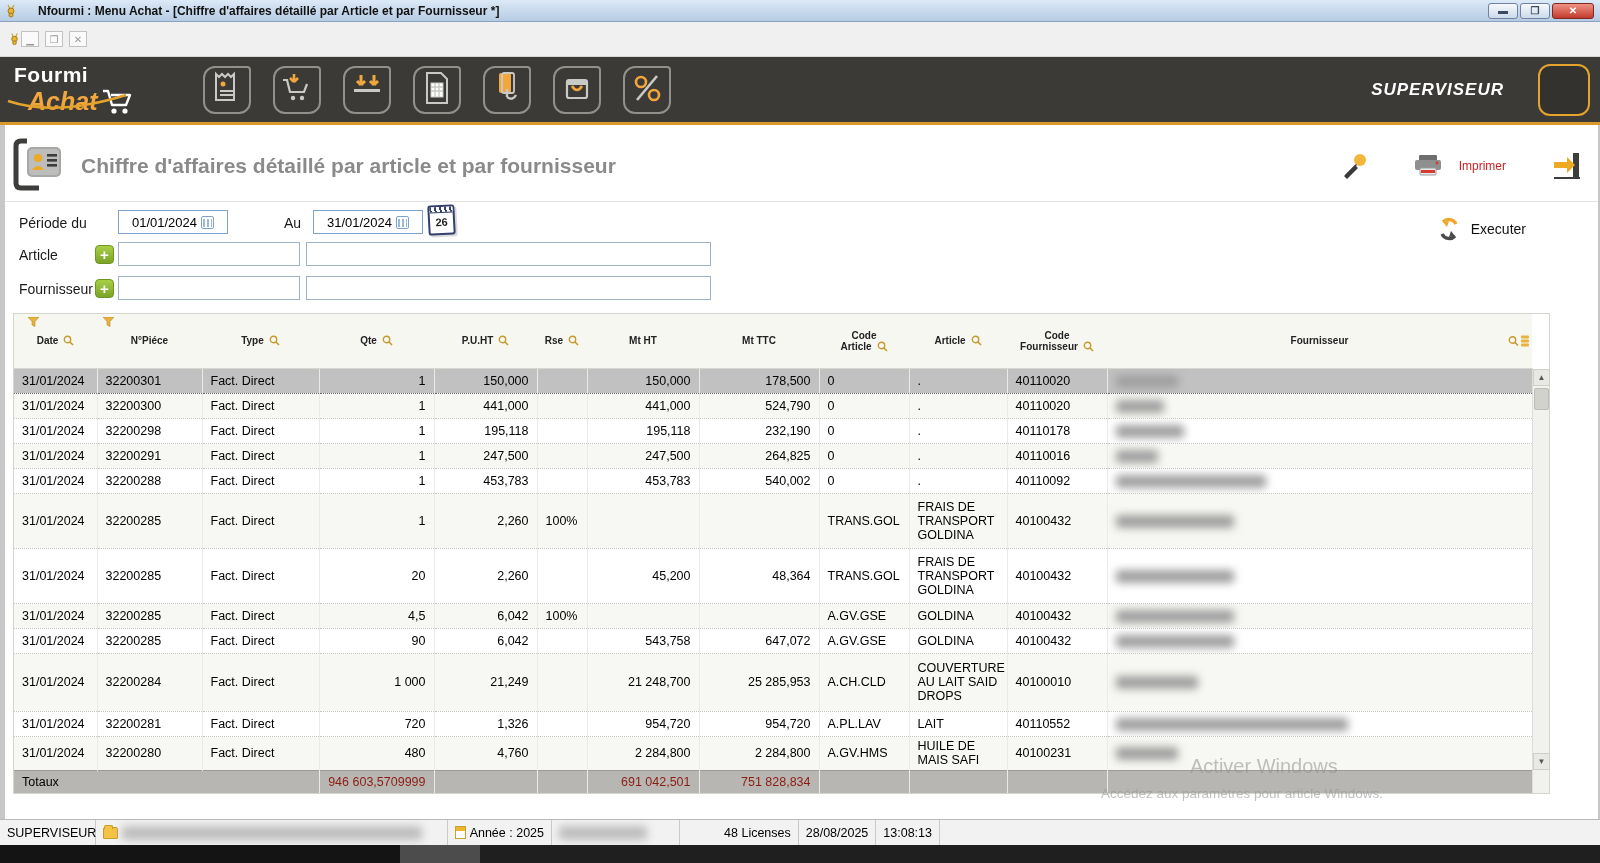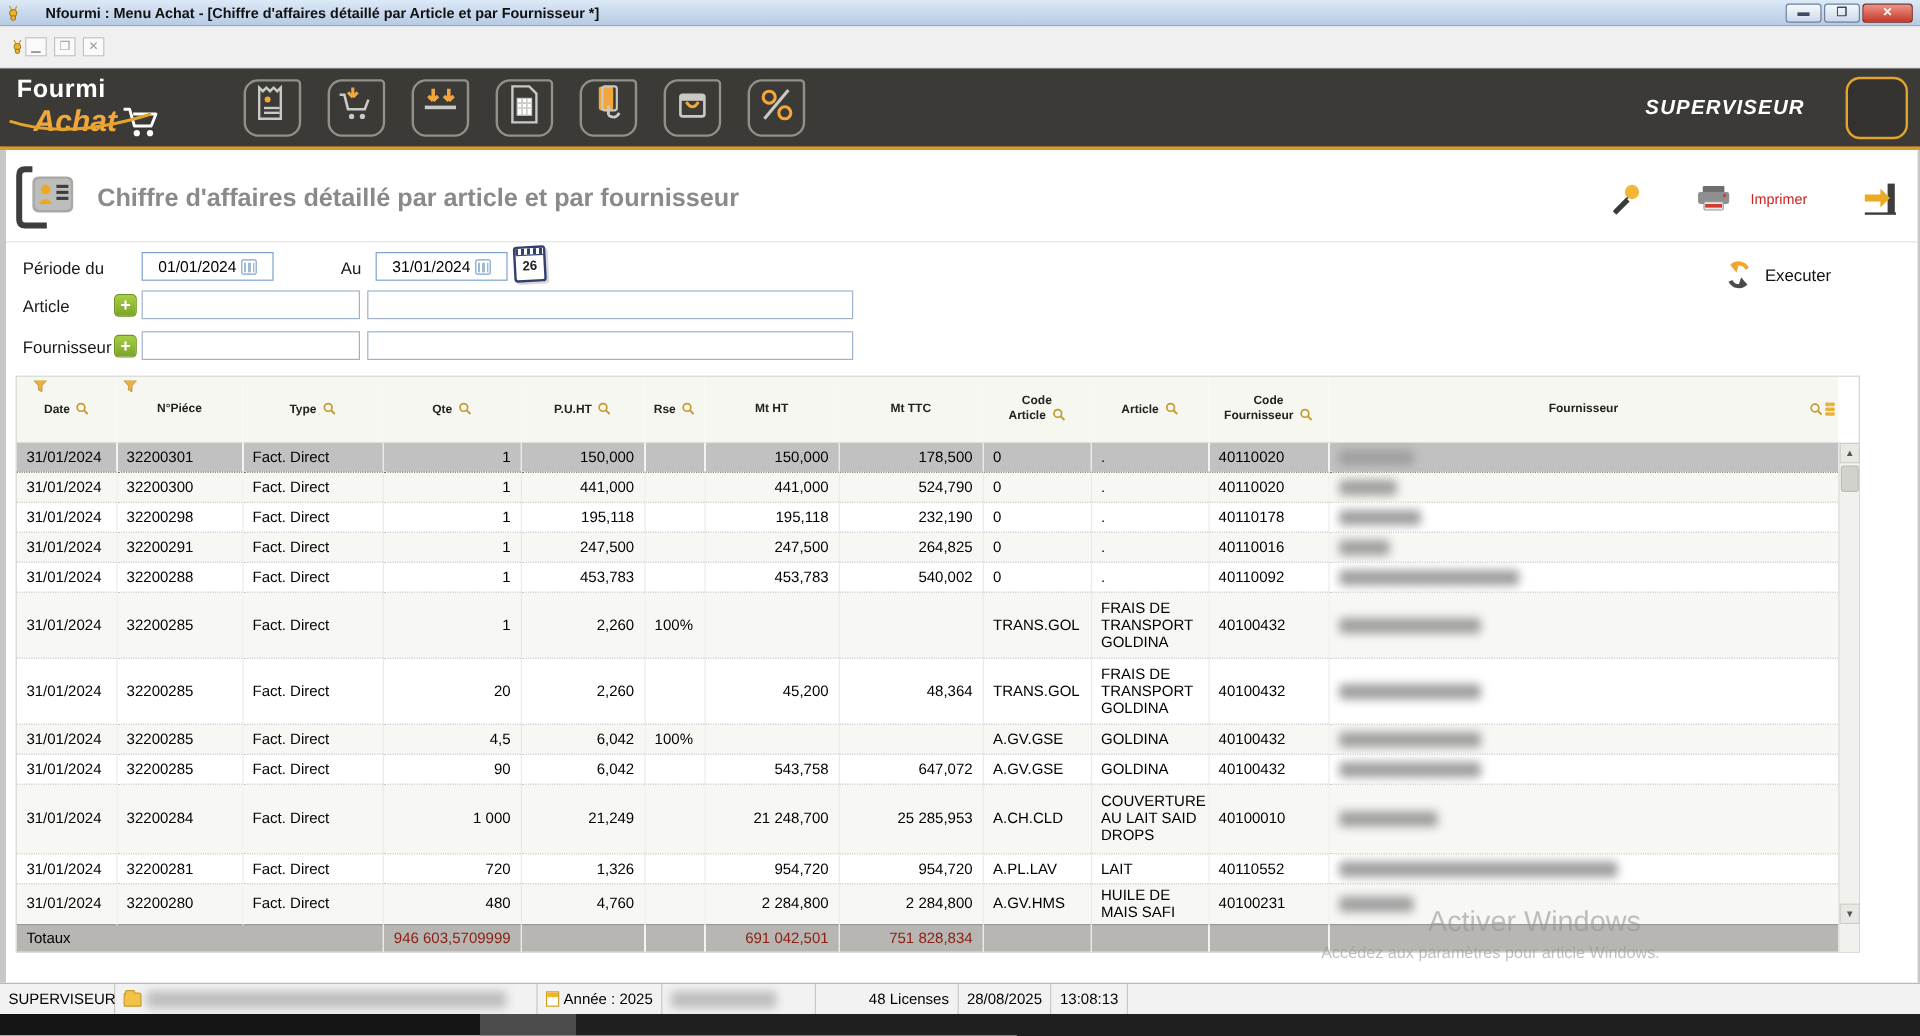--- a/index.html
+++ b/index.html
@@ -84,21 +84,21 @@
   .funnel { position:absolute; top:3px; }
   .hdr-right-icons { position:absolute; right:3px; top:50%; transform:translateY(-50%); display:flex; align-items:center; gap:2px; }
   .rows-icon { display:inline-block; width:8px; }
   .rows-icon i { display:block; height:3px; background:#e8b23c; margin:1px 0; border-radius:1px; }
   .vscroll { position:absolute; top:55px; right:0; width:17px; bottom:0; background:#f1f1ee; border-left:1px solid #ddd; }
   .varrow { position:absolute; left:0; width:17px; height:17px; background:#e8e8e4; border:1px solid #cfcfca;
     color:#555; font-size:8px; text-align:center; line-height:15px; }
   .vthumb { position:absolute; left:1px; width:15px; height:22px; top:19px; background:#d2d2cd; border:1px solid #bdbdb8; border-radius:2px; }
 
   
-  .wm1 { position:absolute; top:630px; left:1185px; font-size:24px; color:rgba(150,150,150,.6); }
+  .wm1 { position:absolute; top:630px; left:1185px; font-size:20px; color:rgba(150,150,150,.6); }
   .wm2 { position:absolute; top:661px; left:1096px; font-size:13.5px; color:rgba(150,150,150,.6); }
 
   
   .statusbar { position:absolute; top:819px; left:0; width:1600px; height:26px; background:#f2f2f2;
     border-top:1px solid #b9b9b9; display:flex; align-items:center; font-size:12.5px; color:#000; }
   .sseg { height:100%; display:flex; align-items:center; padding:0 7px; border-right:1px solid #c9c9c9; gap:4px; white-space:nowrap; }
   .sseg.nob { border-right:none; }
   .sblur { height:14px; border-radius:3px; background:#bdbdbd; filter:blur(4px); display:inline-block; }
   .folder { width:15px; height:12px; background:#f4c244; border:1px solid #c89a2a; border-radius:2px 2px 1px 1px; position:relative; }
   .folder:before { content:""; position:absolute; top:-3px; left:0; width:7px; height:3px; background:#f4c244; border:1px solid #c89a2a; border-bottom:none; border-radius:2px 2px 0 0; }

